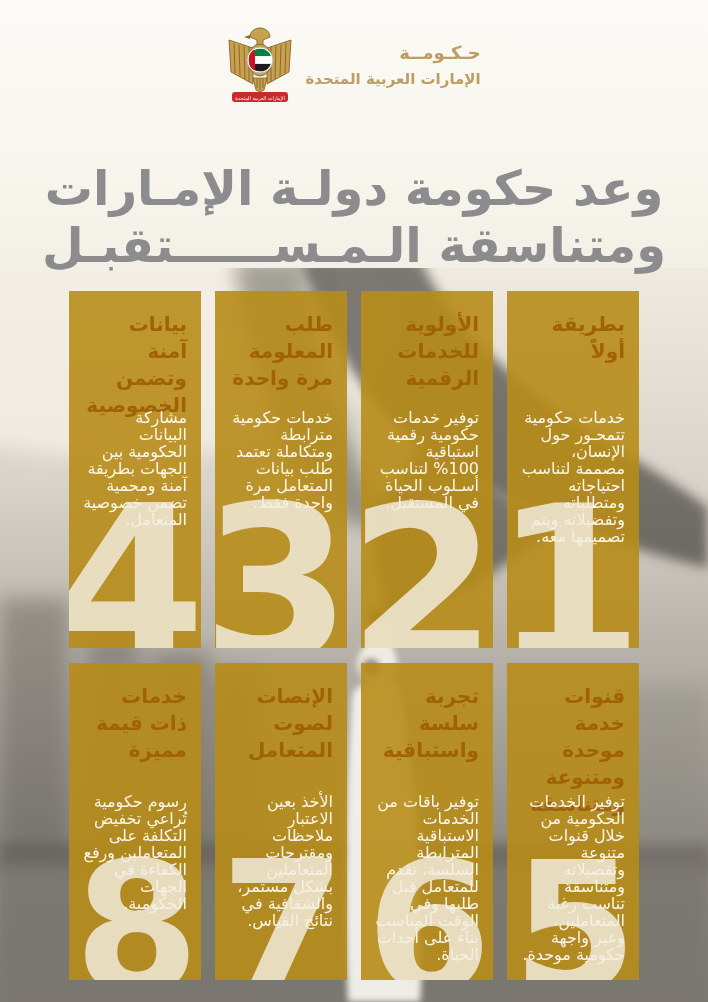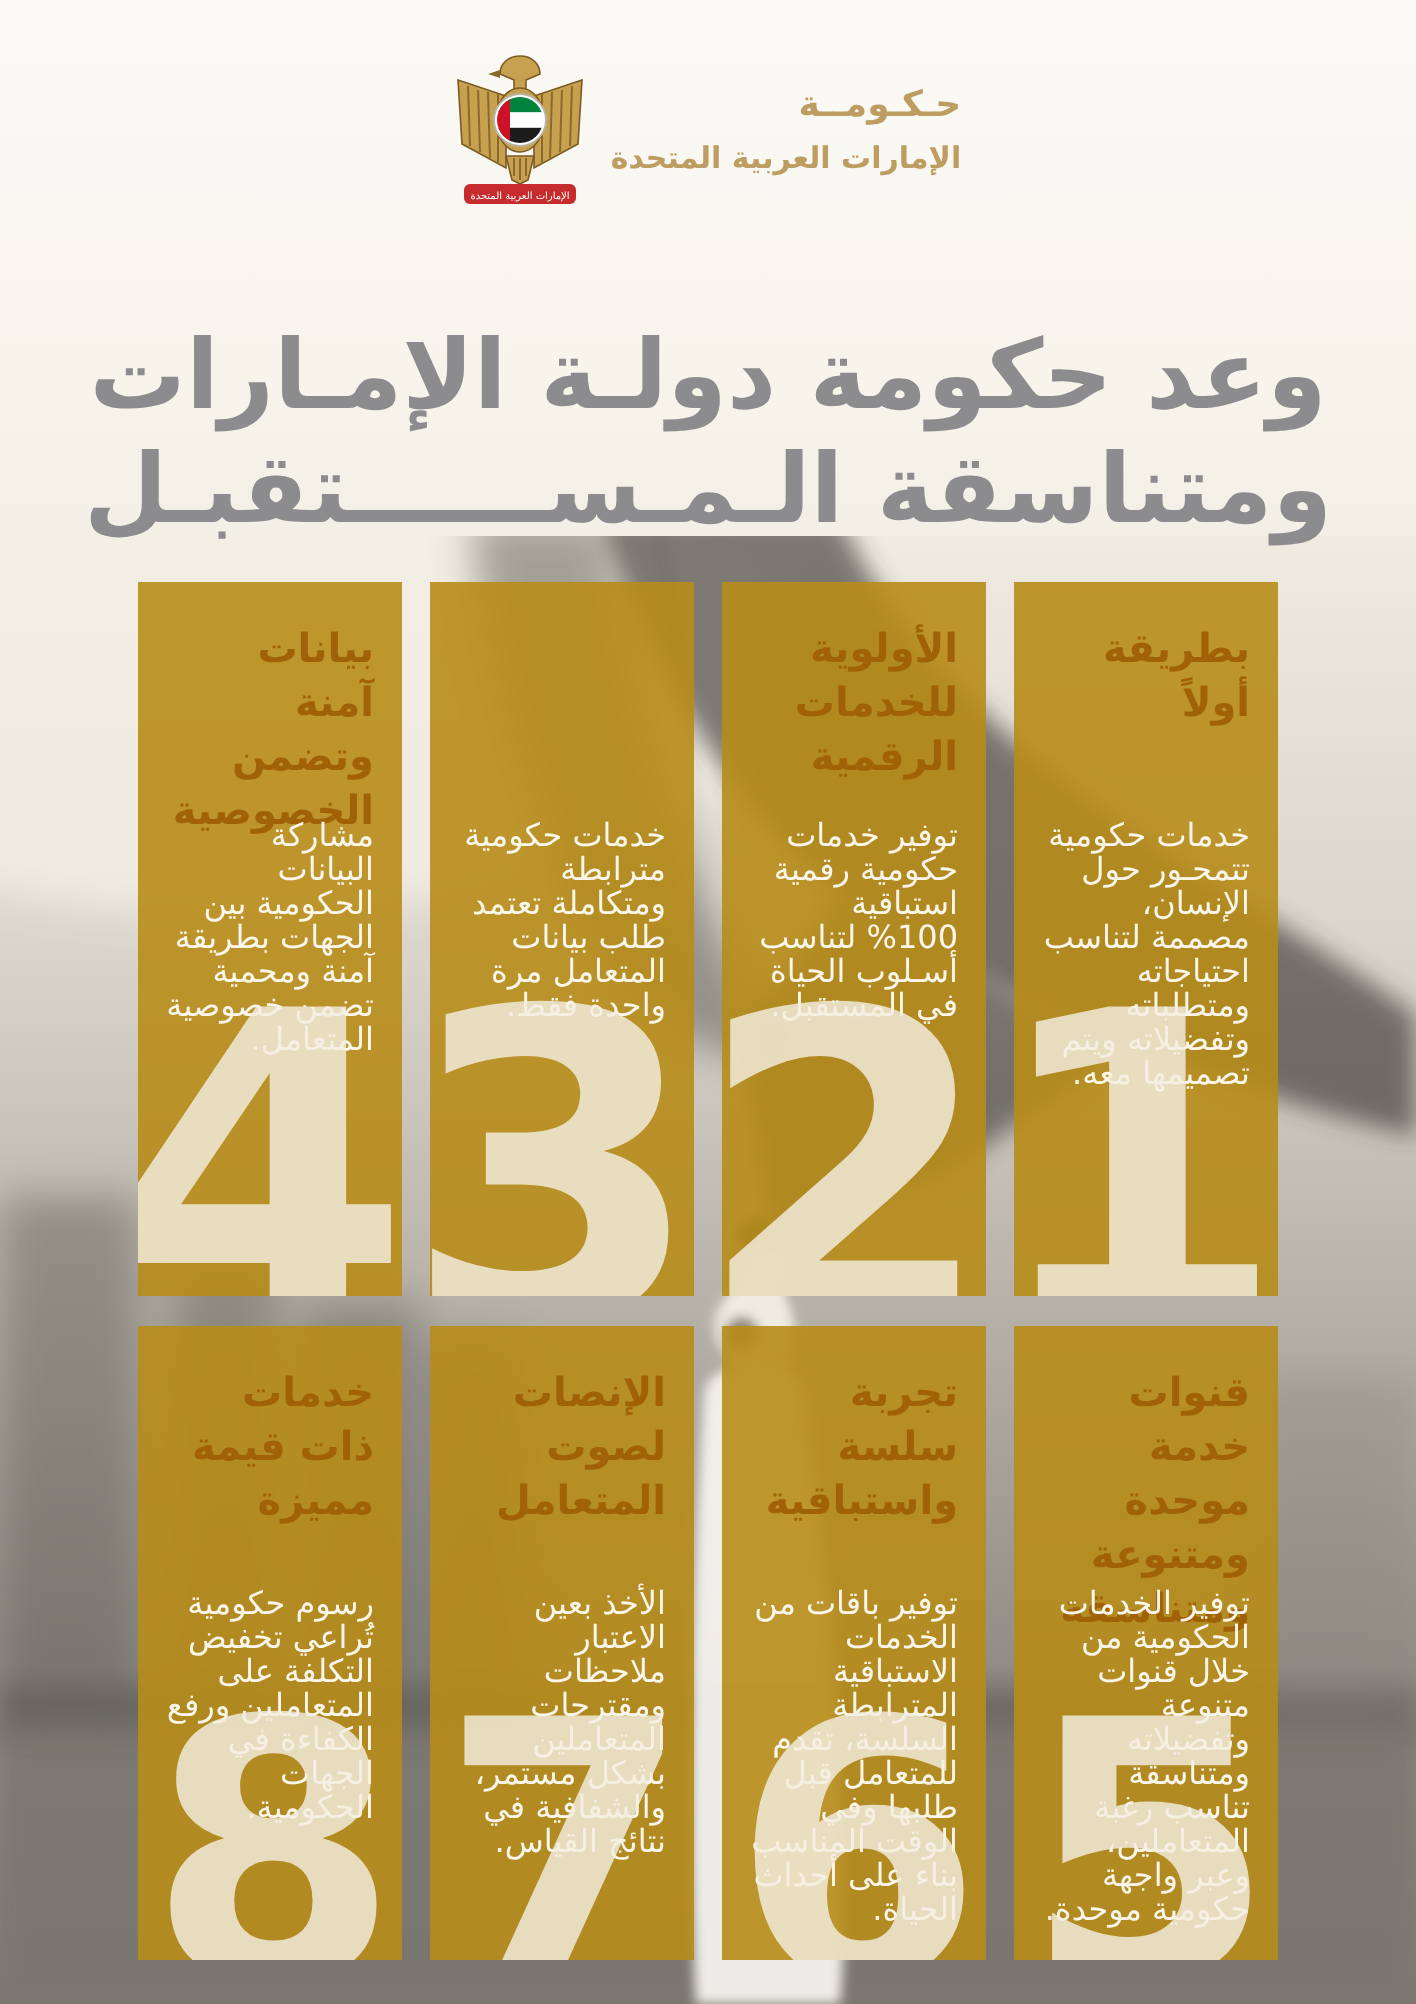--- a/index.html
+++ b/index.html
@@ -173,20 +173,23 @@
       <div class="card-num">1</div>
     </div>
     <div class="card row-top">
       <div class="card-title">الأولوية
 للخدمات
 الرقمية</div>
       <div class="card-desc">توفير خدمات حكومية رقمية استباقية 100% لتناسب أسـلوب الحياة في المستقبل.</div>
       <div class="card-num">2</div>
     </div>
     <div class="card row-top">
+      <div class="card-title">طلب
+المعلومة
+مرة واحدة</div>
       <div class="card-desc">خدمات حكومية مترابطة ومتكاملة تعتمد طلب بيانات المتعامل مرة واحدة فقط.</div>
       <div class="card-num">3</div>
     </div>
     <div class="card row-top">
       <div class="card-title">بيانات آمنة
 وتضمن
 الخصوصية</div>
       <div class="card-desc">مشاركة البيانات الحكومية بين الجهات بطريقة آمنة ومحمية تضمن خصوصية المتعامل.</div>
       <div class="card-num">4</div>
     </div>

